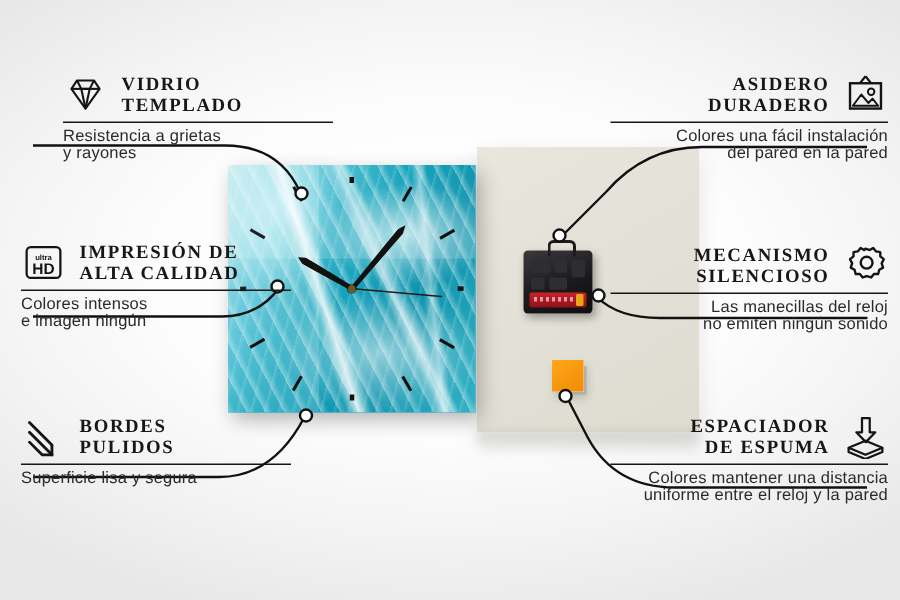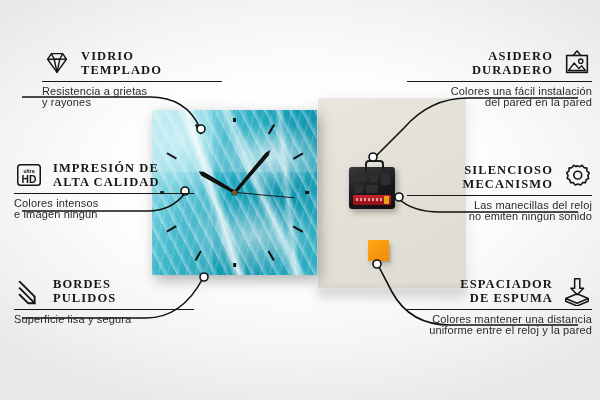--- a/index.html
+++ b/index.html
@@ -284,22 +284,22 @@
       </svg>
     </div>
     <div class="rule"></div>
     <div class="fdesc">Colores una fácil instalación</div>
     <div class="fdesc" style="margin-top:0">del pared en la pared</div>
   </div>
 
   <div class="feature right" id="f-mecanismo">
     <div class="fhead">
       <div>
+        <div class="ftitle">MECANISMO</div>
         <div class="ftitle">SILENCIOSO</div>
-        <div class="ftitle">MECANISMO</div>
       </div>
       <svg class="ficon" viewBox="0 0 32 32">
         <path d="M16 4 L19 5 L21.5 3.5 L23.5 6 L26.5 6.5 L26.5 9.5 L29 11.5 L27.5 14.5 L28.5 17.5 L25.8 19 L25 22 L22 22 L20 24.5 L17 23.5 L14 24.5 L12 22 L9 22 L8.2 19 L5.5 17.5 L6.5 14.5 L5 11.5 L7.5 9.5 L7.5 6.5 L10.5 6 L12.5 3.5 L15 5 Z" fill="none" stroke="#141414" stroke-width="1.7" stroke-linejoin="round"></path>
         <circle cx="16.8" cy="14" r="4.2" fill="none" stroke="#141414" stroke-width="1.7"></circle>
       </svg>
     </div>
     <div class="rule"></div>
     <div class="fdesc">Las manecillas del reloj</div>
     <div class="fdesc" style="margin-top:0">no emiten ningún sonido</div>
   </div>

